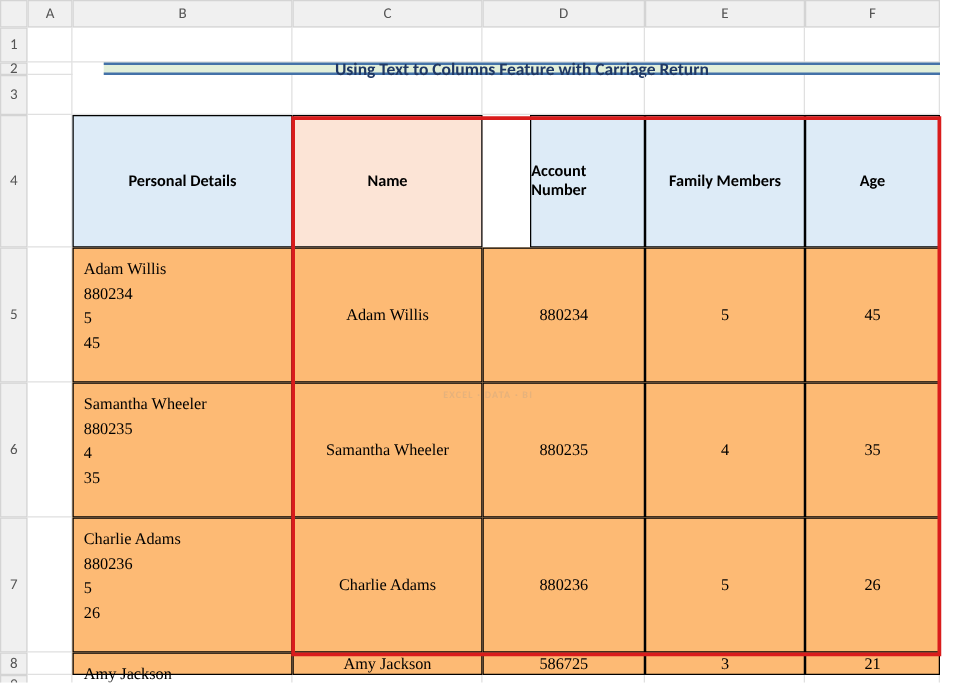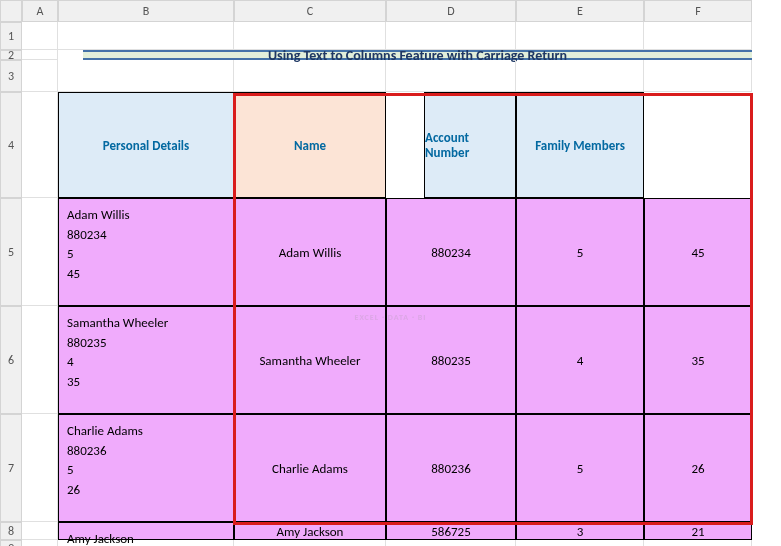--- a/index.html
+++ b/index.html
@@ -48,31 +48,32 @@
       font-size: 14px;
     }
     .th {
       background: #ddebf7;
       border: 1px solid #000;
       display: flex;
       align-items: center;
       justify-content: center;
       font-weight: bold;
       font-size: 13px;
-      color: #0369a1;
+      color: #000000;
     }
     .th-name { background: #fce4d6; }
     .td {
       border: 1px solid #000;
       display: flex;
       align-items: center;
       justify-content: center;
       padding: 2px 6px;
       text-align: center;
-      background: #f0abfc;
+      background: #fdba74;
+      font-family: Liberation Serif, serif;
     }
     .td-personal {
       align-items: flex-start;
       justify-content: flex-start;
       text-align: left;
       white-space: pre-line;
       line-height: 1.5;
       padding: 6px 8px;
     }
     .highlight-box {
@@ -130,20 +131,21 @@
     <div class="cell" style="grid-area: 4 / 3;"></div>
     <div class="cell" style="grid-area: 4 / 4;"></div>
     <div class="cell" style="grid-area: 4 / 5;"></div>
     <div class="cell" style="grid-area: 4 / 6;"></div>
     <div class="cell" style="grid-area: 4 / 7;"></div>
     <div class="cell" style="grid-area: 5 / 2;"></div>
     <div class="th" style="grid-area: 5 / 3;">Personal Details</div>
     <div class="th th-name" style="grid-area: 5 / 4;">Name</div>
     <div class="th" style="grid-area: 5 / 5; margin-left: 38px;">Account Number</div>
     <div class="th" style="grid-area: 5 / 6; text-align: right;">Family Members</div>
+    <div class="th" style="grid-area: 5 / 7;">Age</div>
     <div class="cell" style="grid-area: 6 / 2;"></div>
     <div class="td td-personal" style="grid-area: 6 / 3;">Adam Willis
 880234
 5
 45</div>
     <div class="td" style="grid-area: 6 / 4;">Adam Willis</div>
     <div class="td" style="grid-area: 6 / 5;">880234</div>
     <div class="td" style="grid-area: 6 / 6;">5</div>
     <div class="td" style="grid-area: 6 / 7;">45</div>
     <div class="cell" style="grid-area: 7 / 2;"></div>

